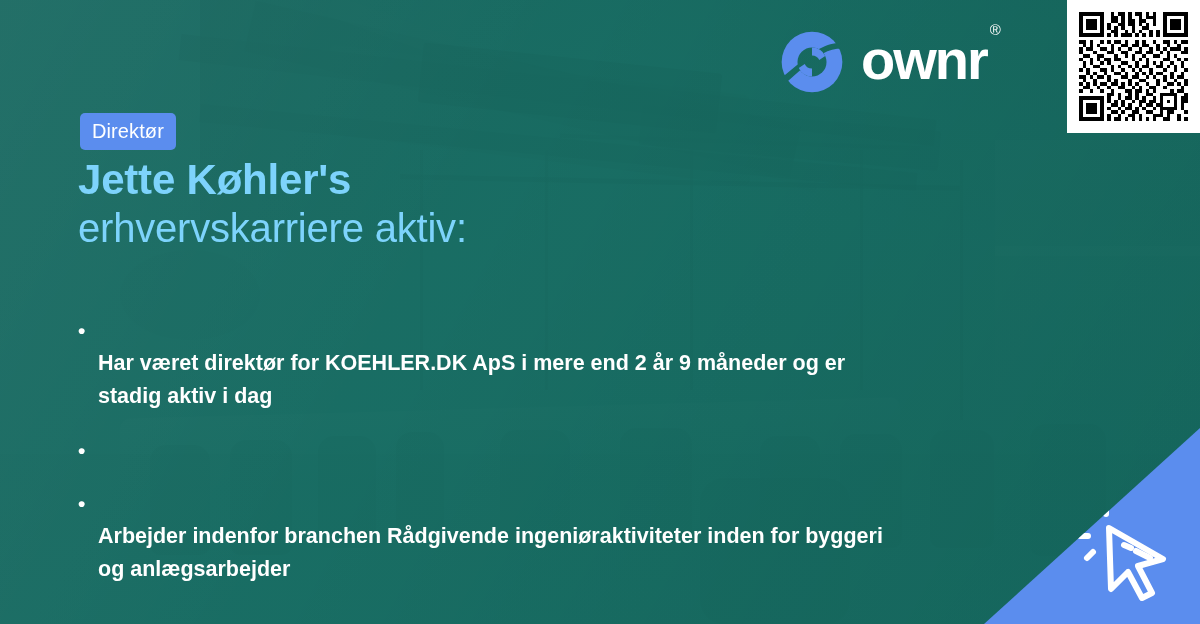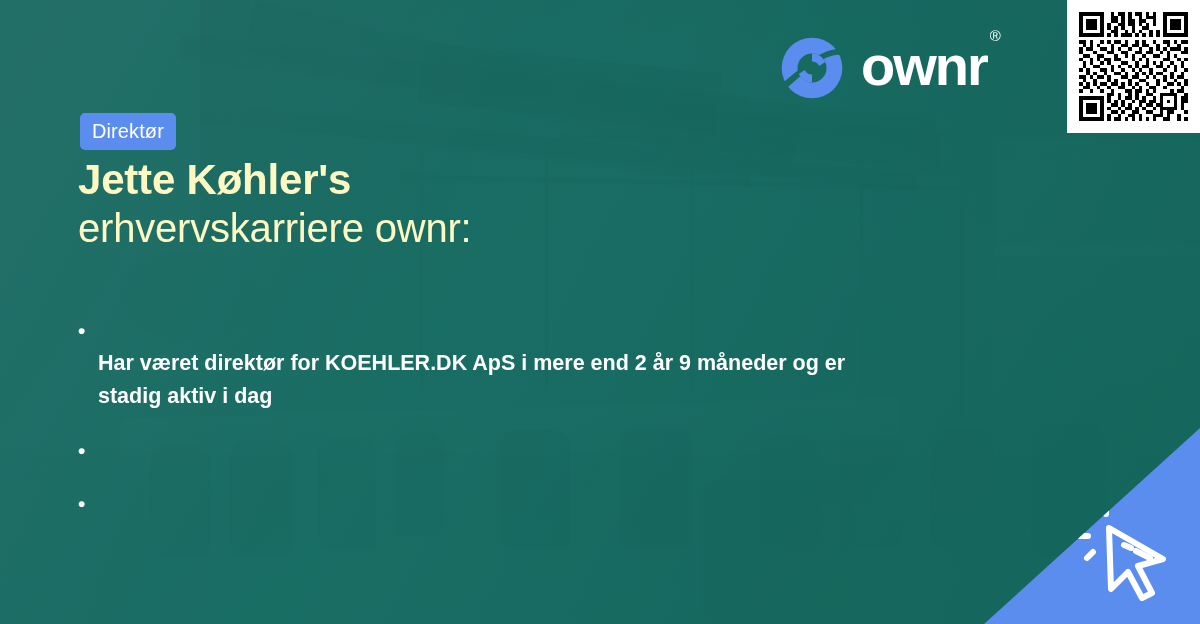--- a/index.html
+++ b/index.html
@@ -106,21 +106,21 @@
     font-size:20px; line-height:1;
     padding:8px 12px 9px 12px;
     border-radius:5px;
     letter-spacing:.1px;
     white-space:nowrap;
   }
 
   #headline{
     position:absolute; left:78px; top:156px;
     width:720px;
-    color:#fef9c3;
+    color:#7dd3fc;
   }
   #person-name{
     font-size:42px; font-weight:bold; line-height:1.12;
     letter-spacing:-.2px;
   }
   #headline-sub{
     font-size:40px; font-weight:normal; line-height:1.16;
     letter-spacing:-.2px; margin-top:2px;
   }
 
@@ -135,21 +135,21 @@
   }
   .bullet:last-child{ margin-bottom:0; }
   .bullet .dot{
     flex:0 0 auto; width:20px;
     font-size:21px; line-height:1.55; text-align:left;
   }
   .bullet .btext{ flex:1 1 auto; max-width:790px;margin-top:32px; }
 
   
   #ownr-logo{
-    position:absolute; left:779px; top:34px;
+    position:absolute; left:779px; top:28px;
     display:flex; align-items:center; height:68px;
   }
   #ownr-mark{ width:66px; height:66px; flex:0 0 auto; }
   #ownr-wordmark{
     color:#ffffff; font-size:56px; font-weight:bold;
     line-height:1; letter-spacing:-2px;
     margin-left:16px; position:relative; top:-2px;
   }
   #ownr-reg{
     color:#ffffff; font-size:15px; line-height:1;
@@ -219,33 +219,34 @@
 </div>
 <div id="bg-tint"></div>
 <div id="bg-sheen"></div>
 
 <div id="content">
 
   <div id="role-badge">Direktør</div>
 
   <div id="headline">
     <div id="person-name">Jette Køhler's</div>
-    <div id="headline-sub">erhvervskarriere ownr:</div>
+    <div id="headline-sub">erhvervskarriere aktiv:</div>
   </div>
 
   <div id="bullets">
     <div class="bullet">
       <span class="dot">•</span>
       <span class="btext">Har været direktør for KOEHLER.DK ApS i mere end 2 år 9 måneder og er stadig aktiv i dag</span>
     </div>
     <div class="bullet">
       <span class="dot">•</span>
     </div>
     <div class="bullet">
       <span class="dot">•</span>
+      <span class="btext">Arbejder indenfor branchen Rådgivende ingeniøraktiviteter inden for byggeri og anlægsarbejder</span>
     </div>
   </div>
 
   <div id="ownr-logo">
     <svg id="ownr-mark" viewBox="0 0 100 100">
       <defs>
         <mask id="swirlmask">
           <rect x="0" y="0" width="100" height="100" fill="#fff"></rect>
 
           <circle cx="50" cy="50" r="22" fill="#000"></circle>

